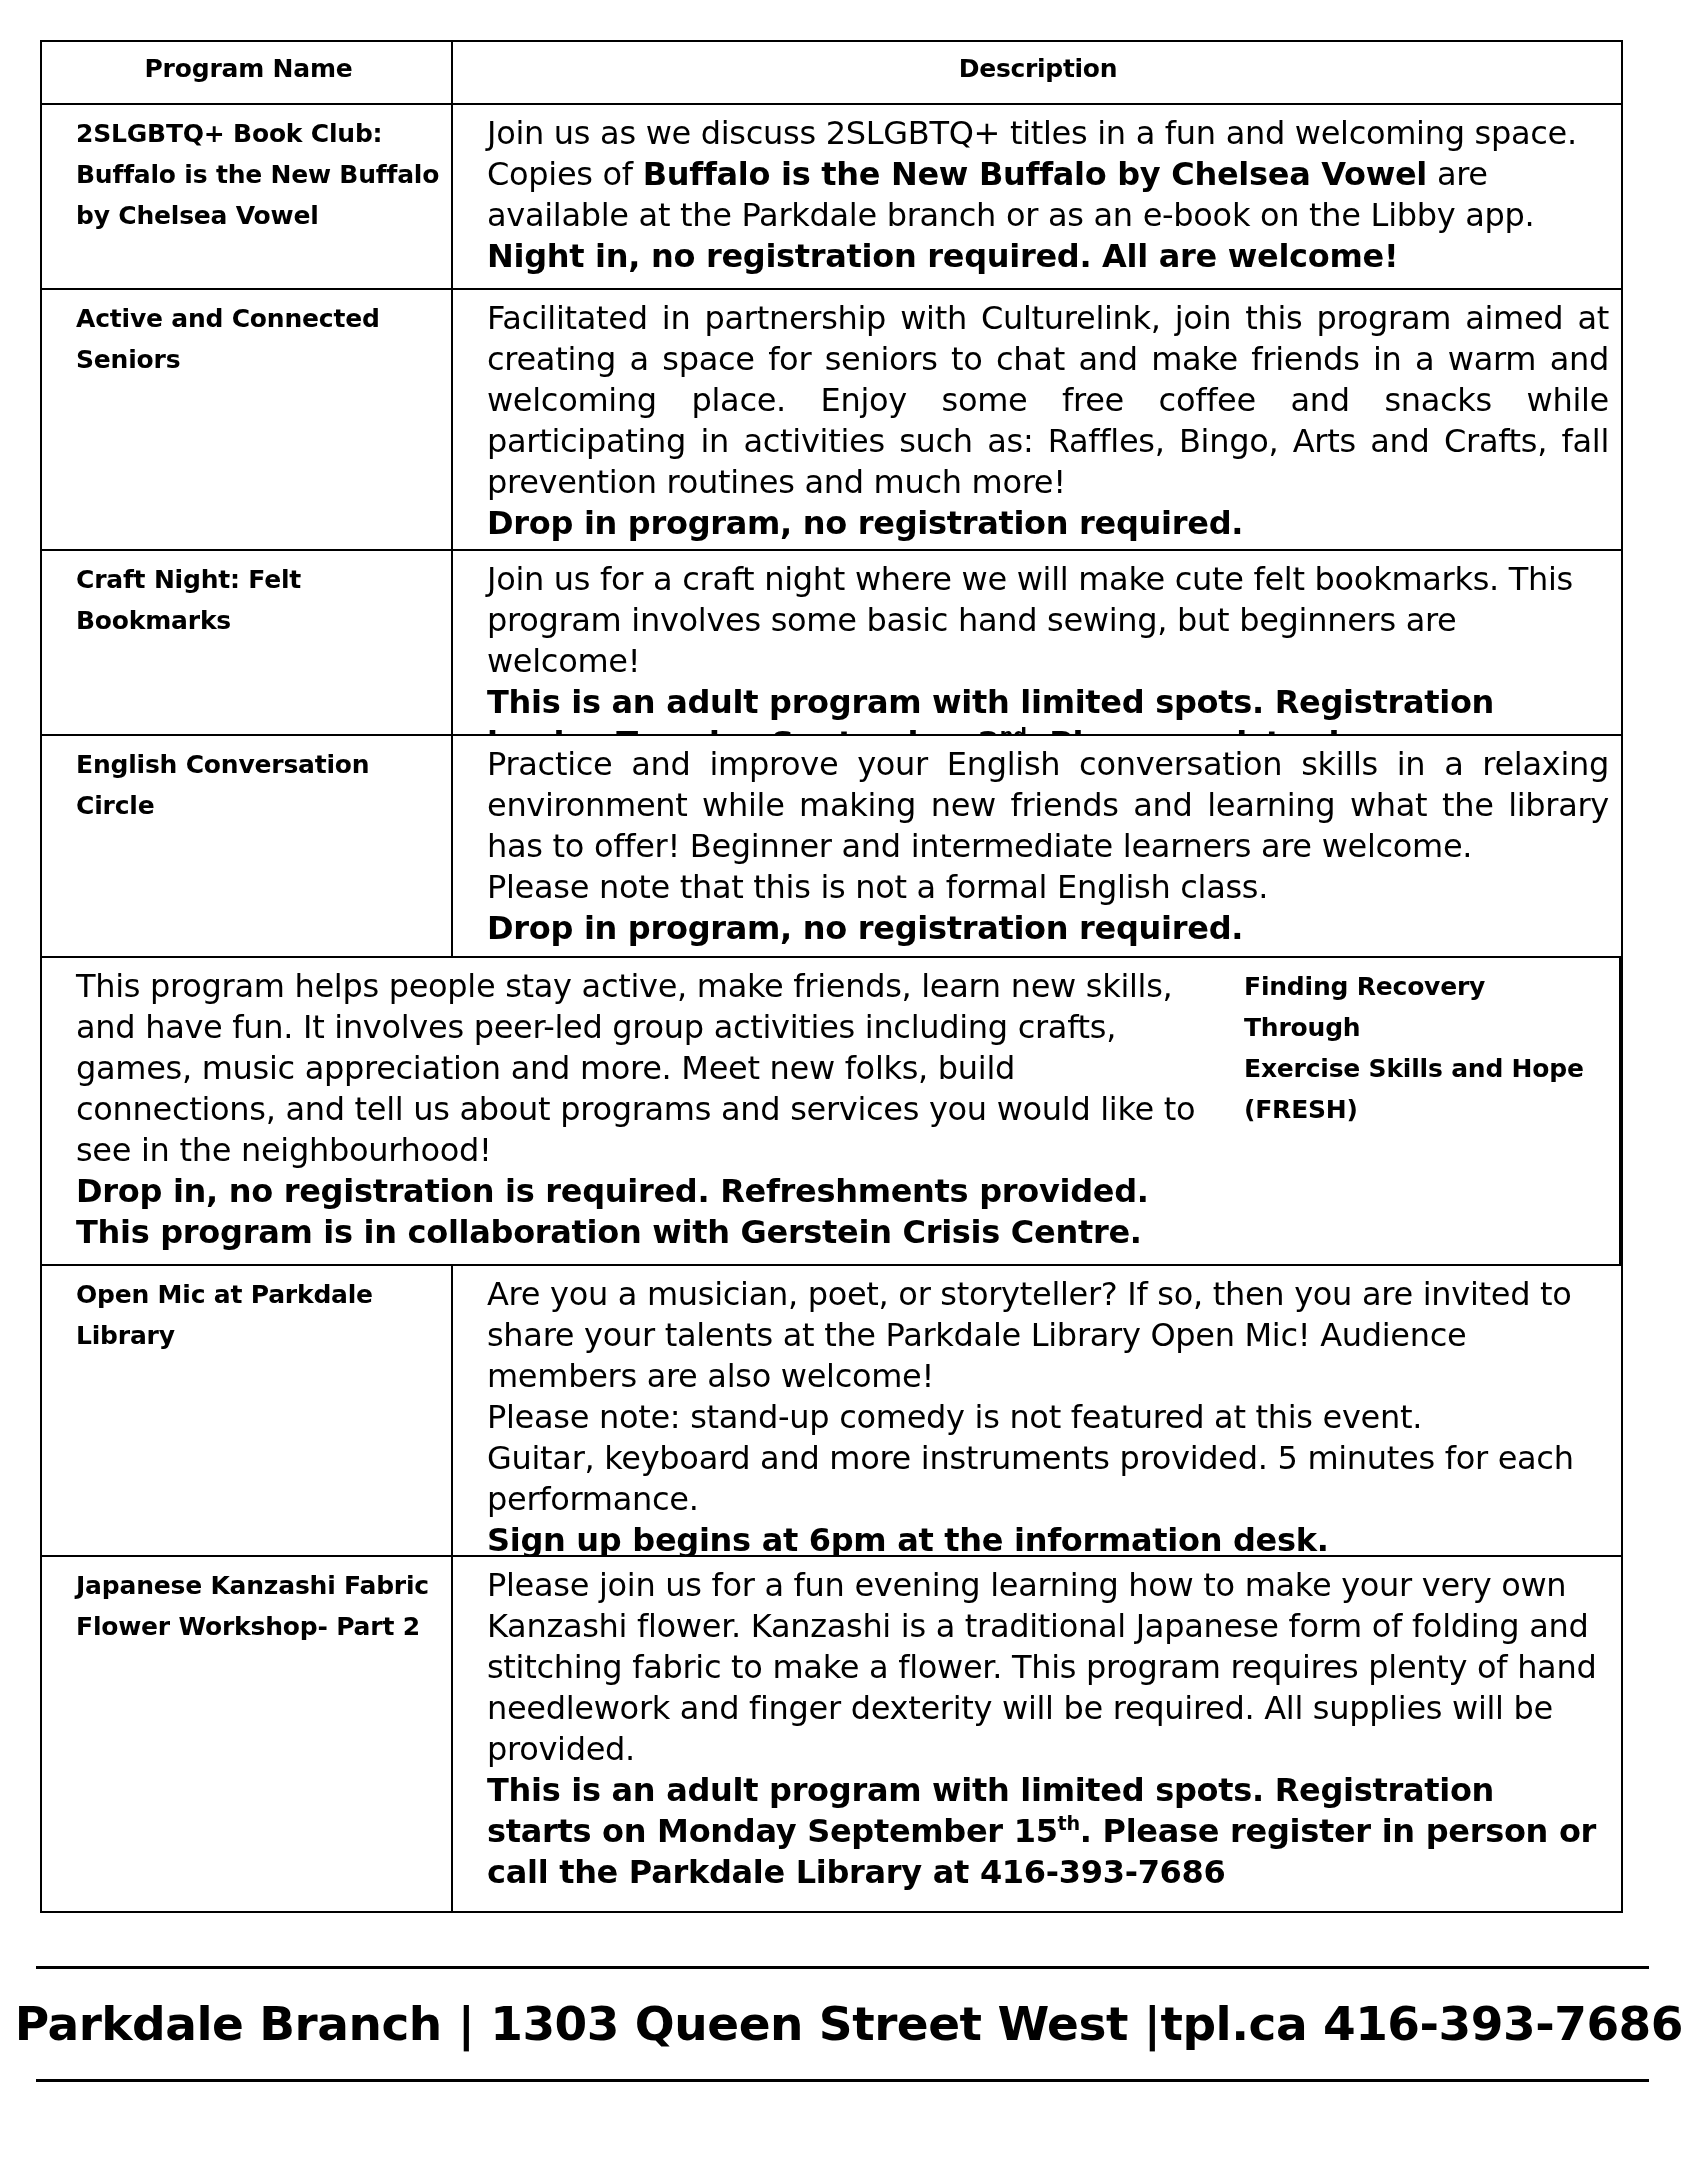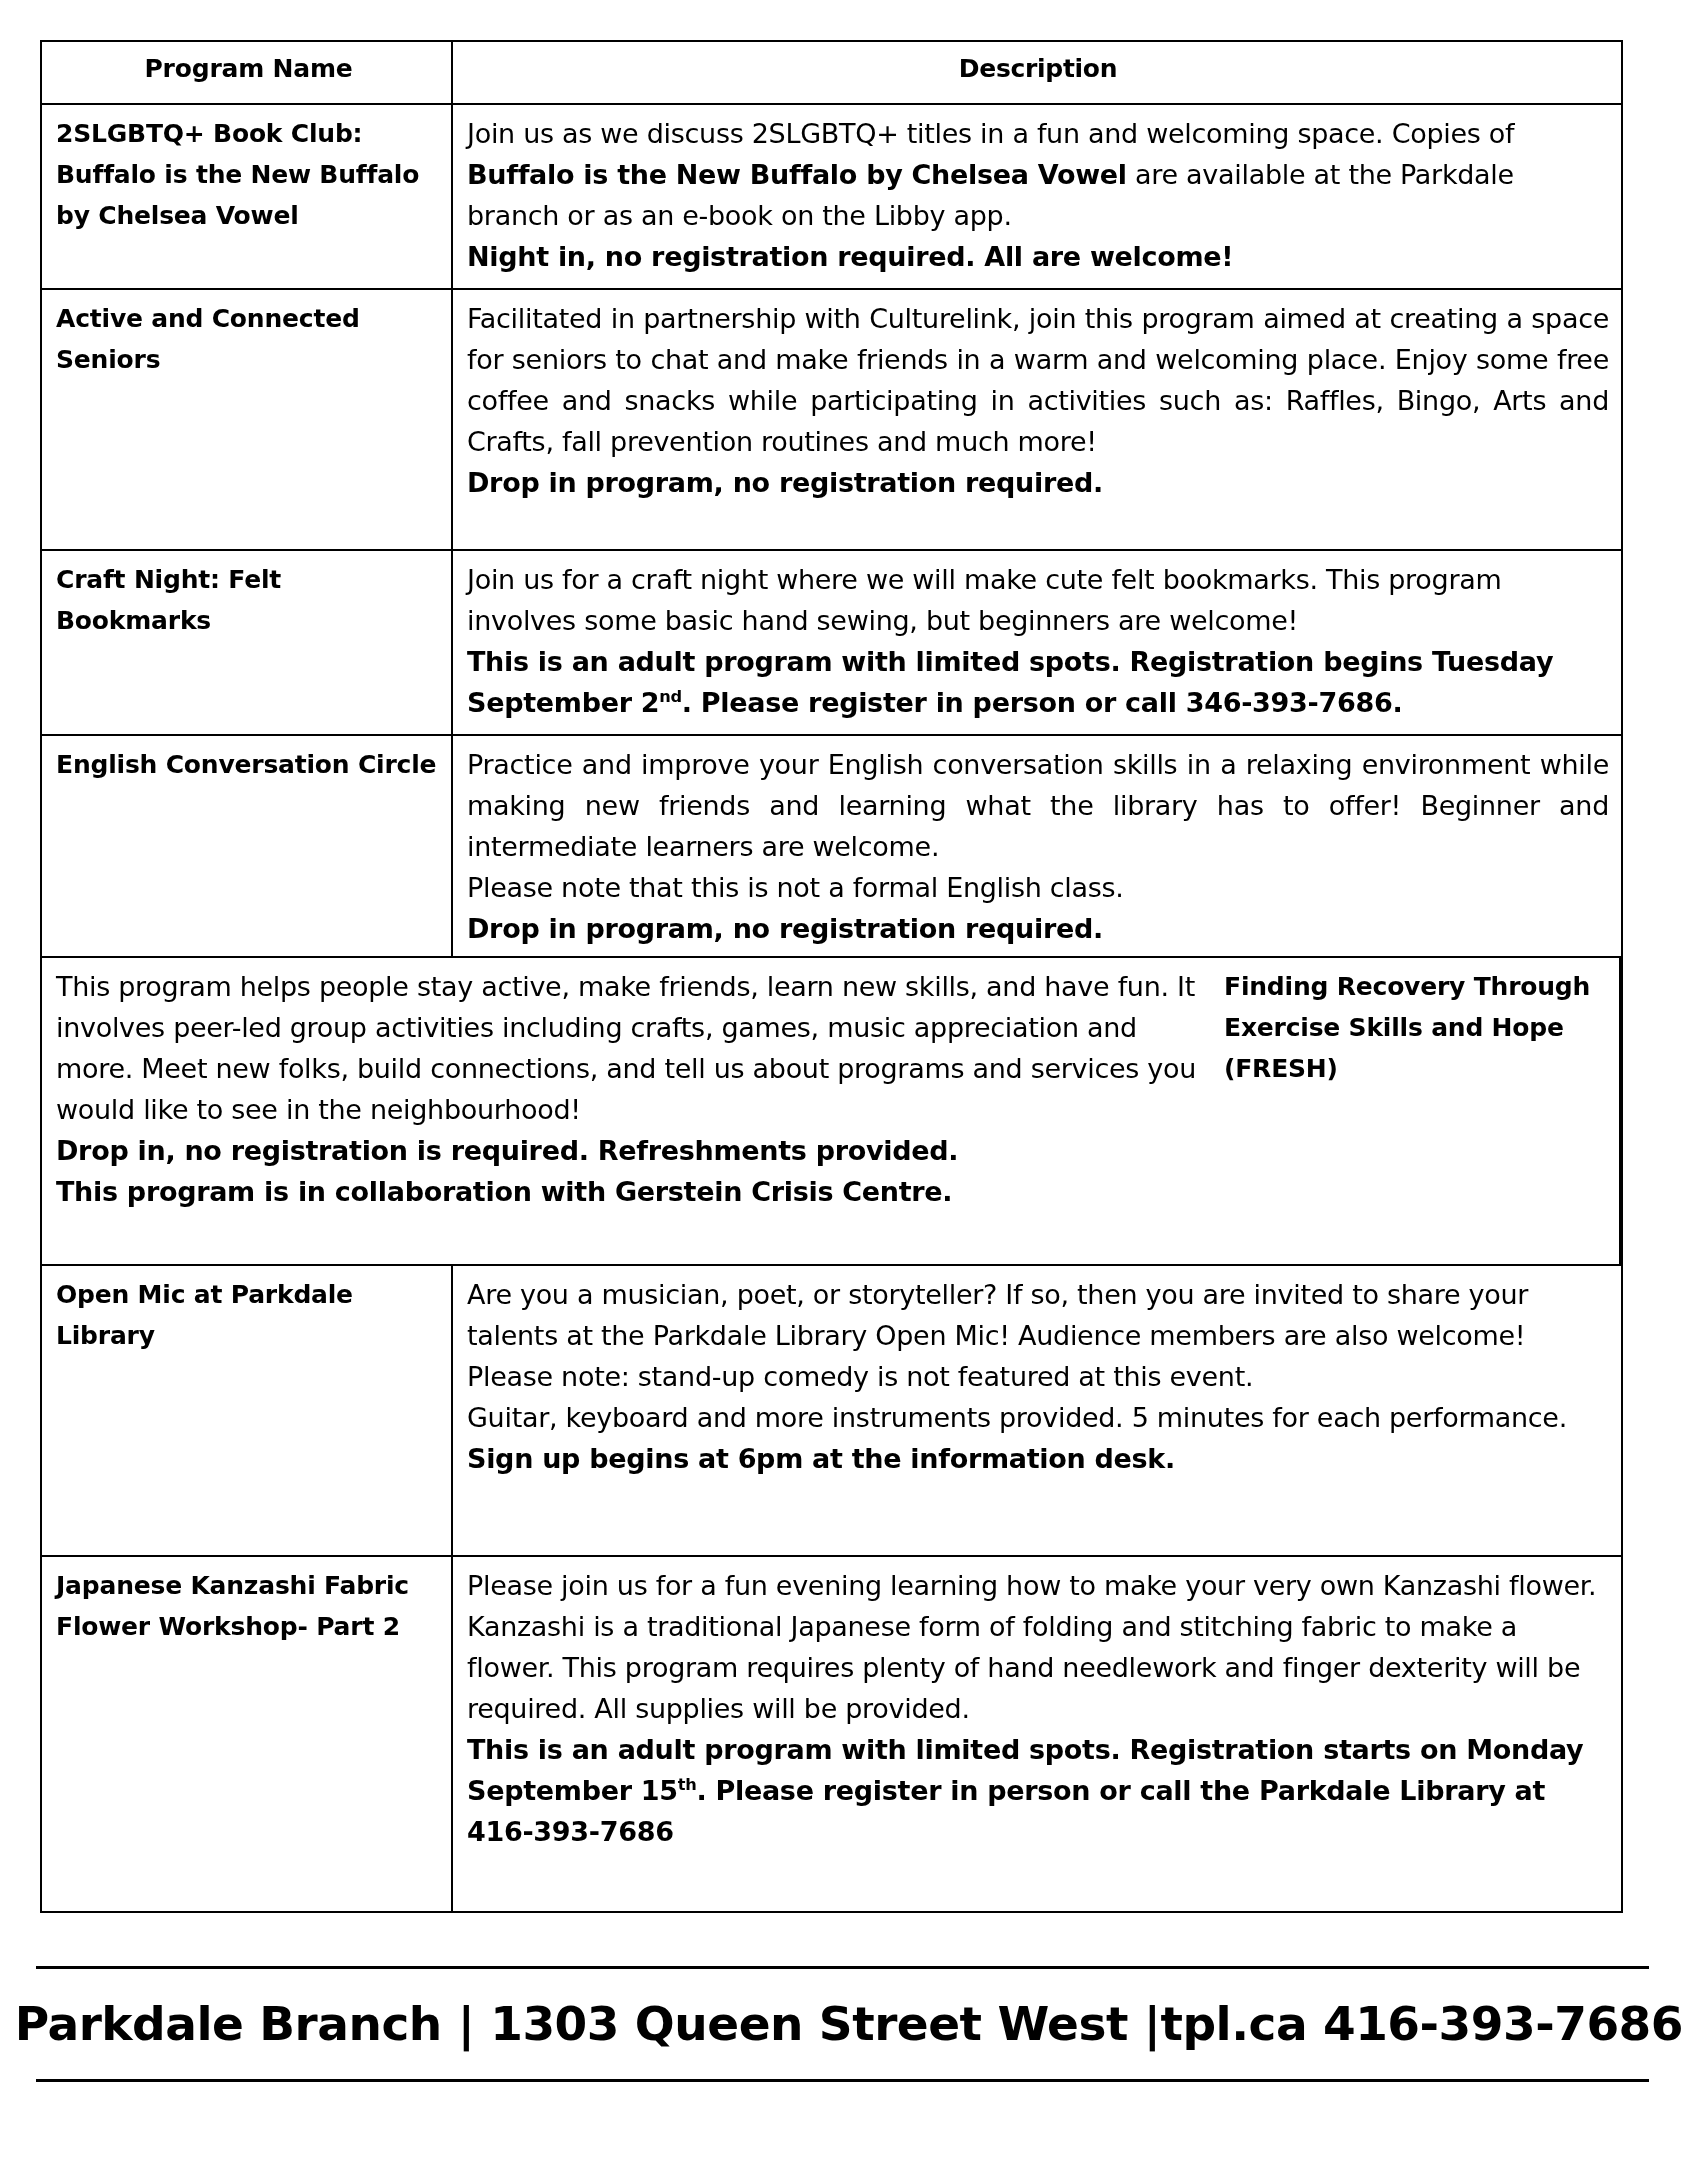--- a/index.html
+++ b/index.html
@@ -5,26 +5,26 @@
   html, body { margin: 0; padding: 0; background: #ffffff; }
   body { width: 1683px; height: 2178px; position: relative; overflow: hidden;
          font-family: "DejaVu Sans", sans-serif; color: #000; }
   .table { position: absolute; left: 40px; top: 40px; width: 1583px;
            border: 2.5px solid #000; box-sizing: border-box; }
   .row { display: flex; border-top: 2.5px solid #000; box-sizing: border-box; }
   .row.header { border-top: none; }
   .cell { box-sizing: border-box; overflow: hidden; }
   .cell.name { width: 411px; border-right: 2.5px solid #000; padding: 8px 10px 0 14px;
                font-weight: bold; font-size: 25px; line-height: 41px; letter-spacing: -0.2px; }
-  .cell.desc { flex: 1; padding: 8px 12px 0 14px; font-size: 27px; line-height: 41px;
+  .cell.desc { flex: 1; padding: 8px 12px 0 14px; font-size: 32px; line-height: 41px;
                letter-spacing: -0.3px; }
   .header .cell { text-align: center; font-weight: bold; font-size: 25px; padding-top: 6px; }
   .justify { text-align: justify; text-align-last: left; }
   .b { font-weight: bold; }
-  .line { display: block; }
+  .line { display: block; margin-left: 20px; }
   sup { font-size: 0.6em; line-height: 0; vertical-align: super; }
   .footer-line { position: absolute; left: 36px; width: 1613px; height: 2.5px; background: #000; }
   .footer-text { position: absolute; left: 0; width: 1683px; top: 1996px; text-align: right;
                  font-family: "DejaVu Sans", sans-serif; font-weight: bold; font-size: 47px;
                  letter-spacing: -0.5px; white-space: nowrap; }
 </style>
 </head>
 <body>
 
 <div class="table">

